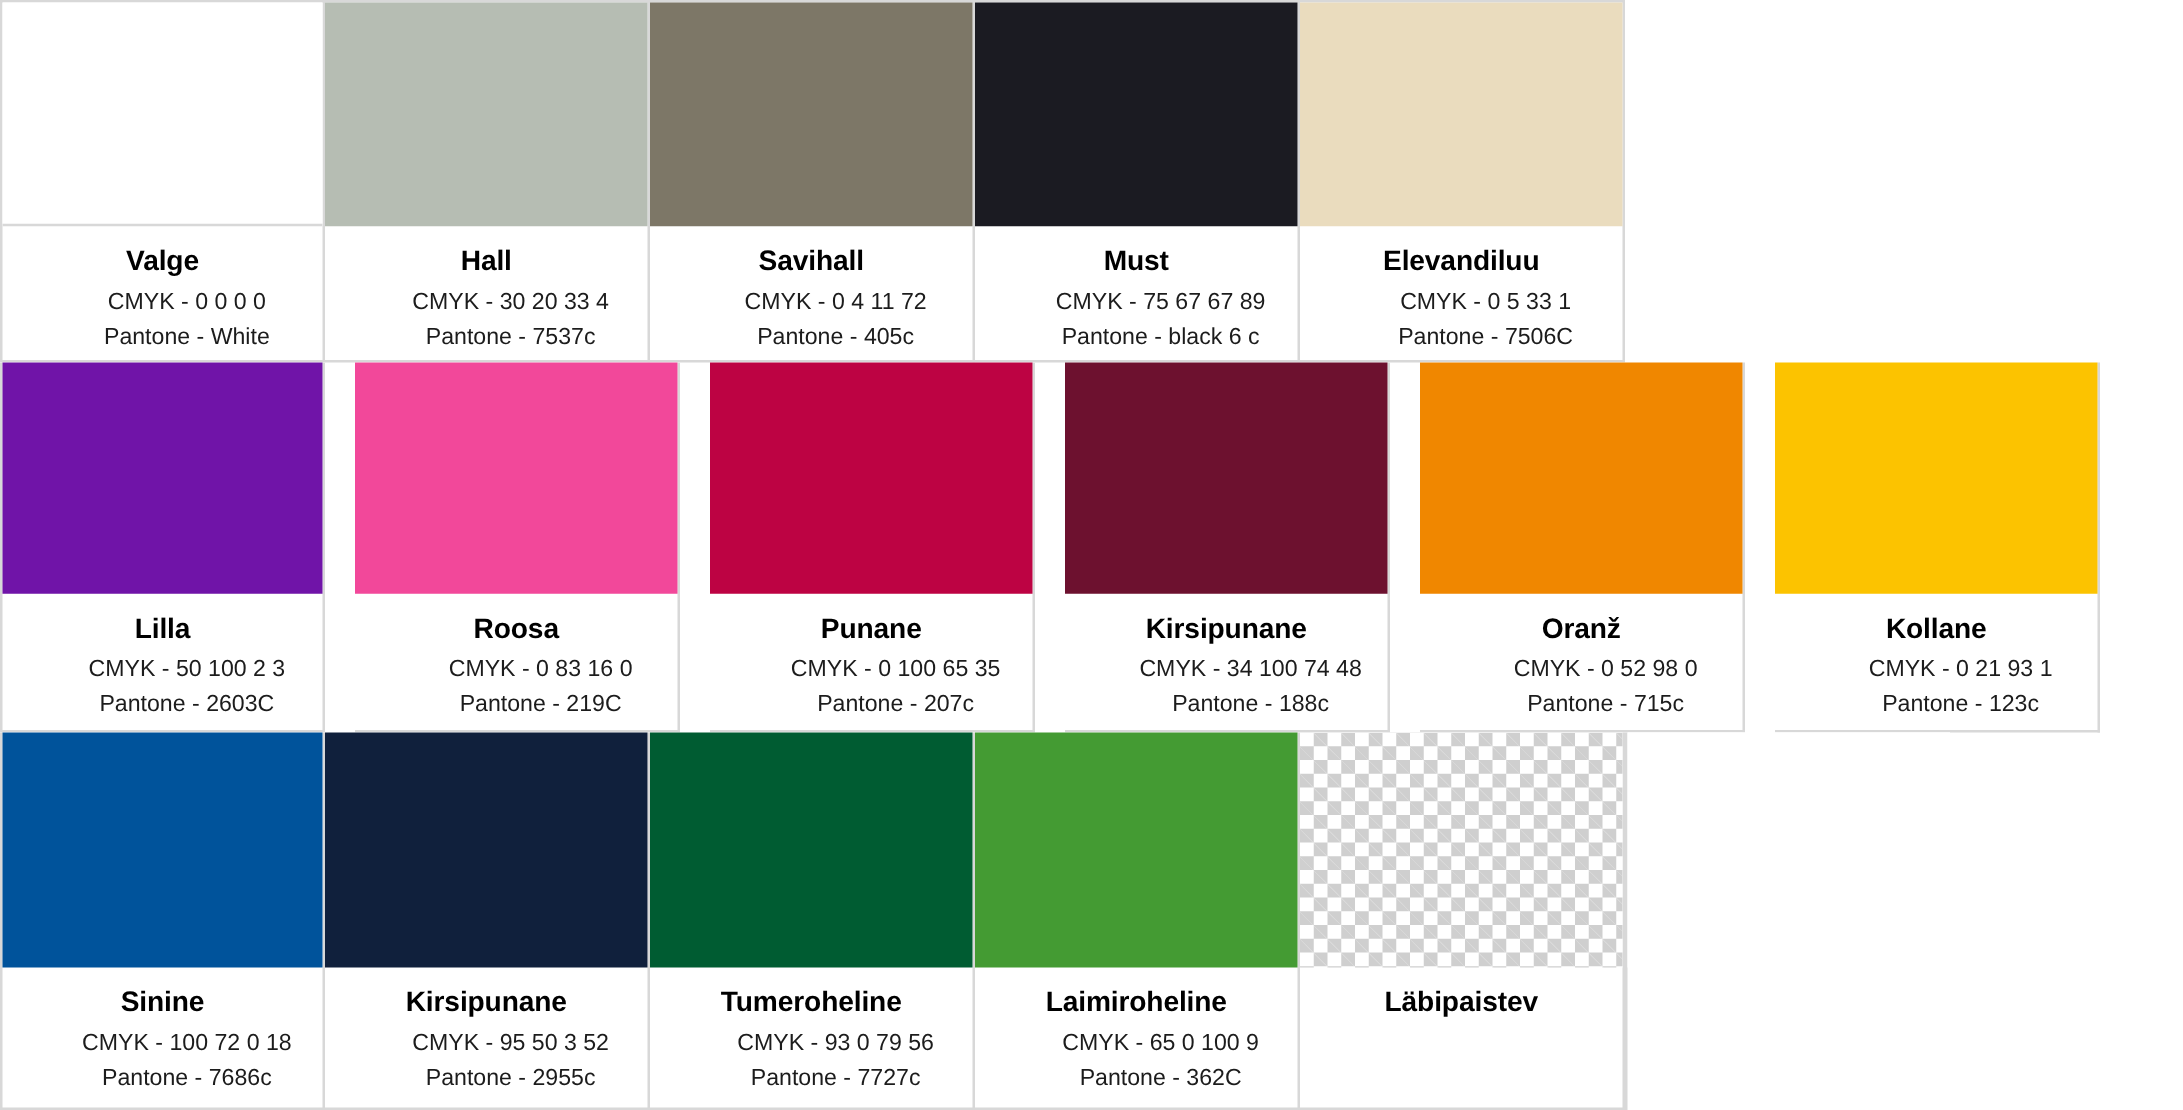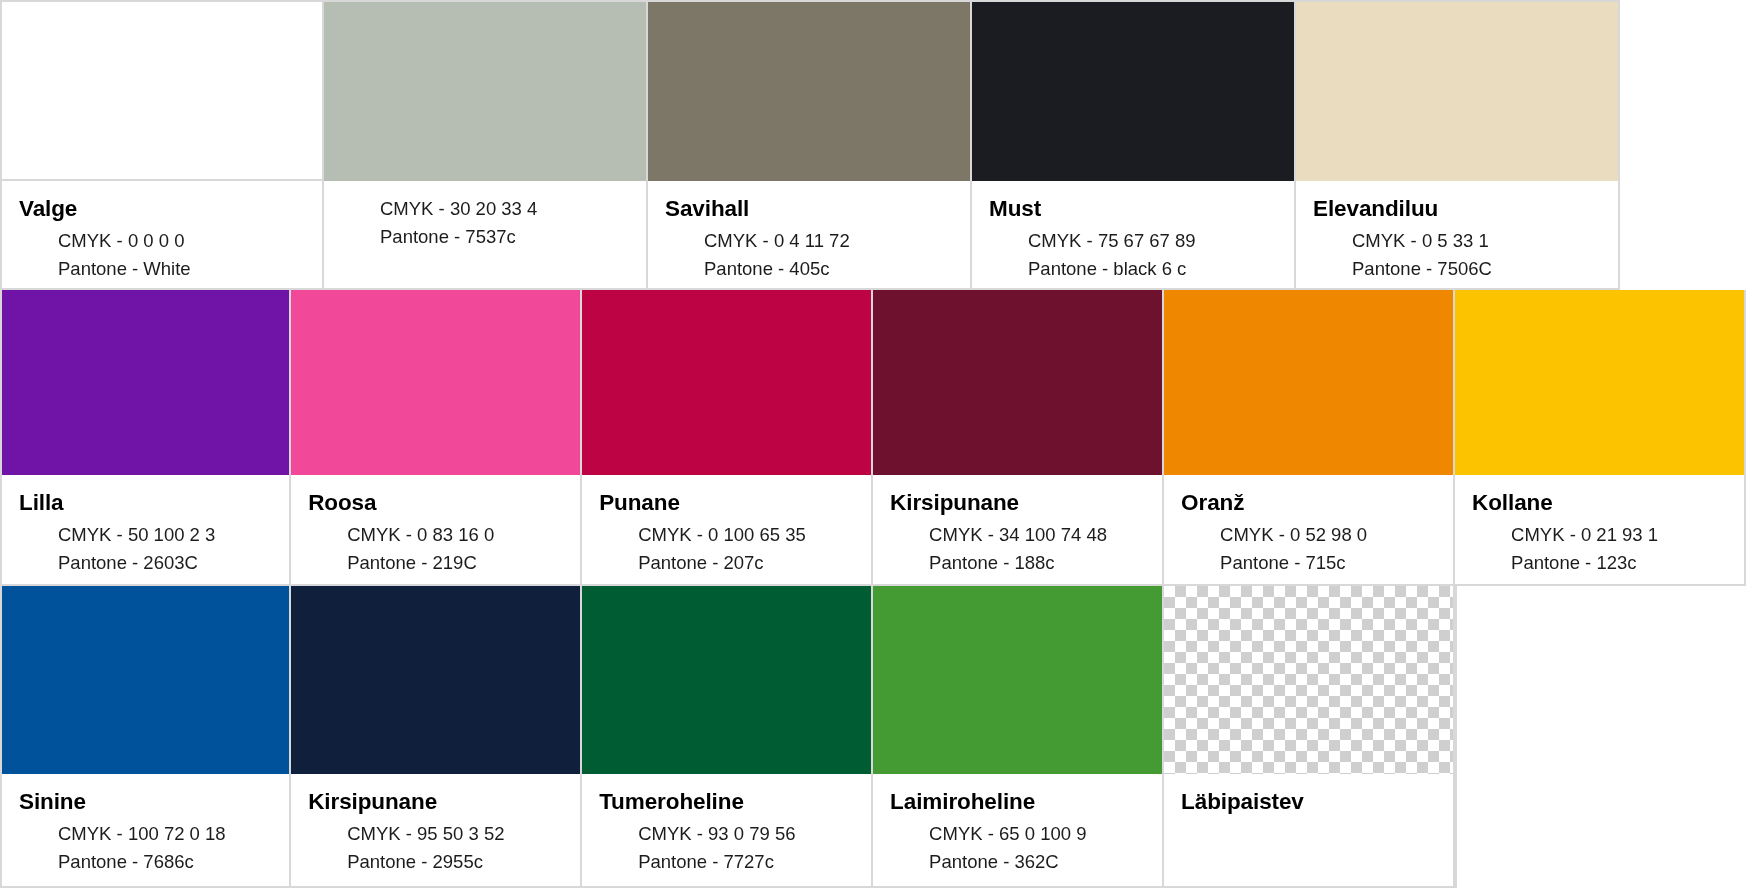--- a/index.html
+++ b/index.html
@@ -22,32 +22,33 @@
     box-sizing: border-box;
   }
 
   .row {
     display: flex;
     width: 1746px;
     box-sizing: border-box;
   }
 
   .row-1 { height: 290px; }
-  .row-2 { height: 296px; }
+  .row-2 { height: 296px; gap: 24px; }
   .row-3 { height: 302px; border-radius: 26px; }
 
   .cell {
-    width: 324px;
+    width: 260px;
     box-sizing: border-box;
     display: flex;
     flex-direction: column;
     background: #ffffff;
     border-right: 2px solid #d8d8d8;
     border-bottom: 2px solid #d8d8d8;
     position: relative;
+    text-align: center;
   }
   .cell:first-child {
     border-left: 2px solid #d8d8d8;
   }
   .row-1 .cell {
     border-top: 2px solid #d8d8d8;
   }
 
   .cell.empty {
     border-right: none;
@@ -120,20 +121,21 @@
       <div class="swatch swatch-white"></div>
       <div class="info">
         <div class="name">Valge</div>
         <div class="meta">CMYK - 0 0 0 0</div>
         <div class="meta">Pantone - White</div>
       </div>
     </div>
     <div class="cell">
       <div class="swatch" style="background:#b6bdb3"></div>
       <div class="info">
+        <div class="name">Hall</div>
         <div class="meta">CMYK - 30 20 33 4</div>
         <div class="meta">Pantone - 7537c</div>
       </div>
     </div>
     <div class="cell">
       <div class="swatch" style="background:#7d7767"></div>
       <div class="info">
         <div class="name">Savihall</div>
         <div class="meta">CMYK - 0 4 11 72</div>
         <div class="meta">Pantone - 405c</div>

